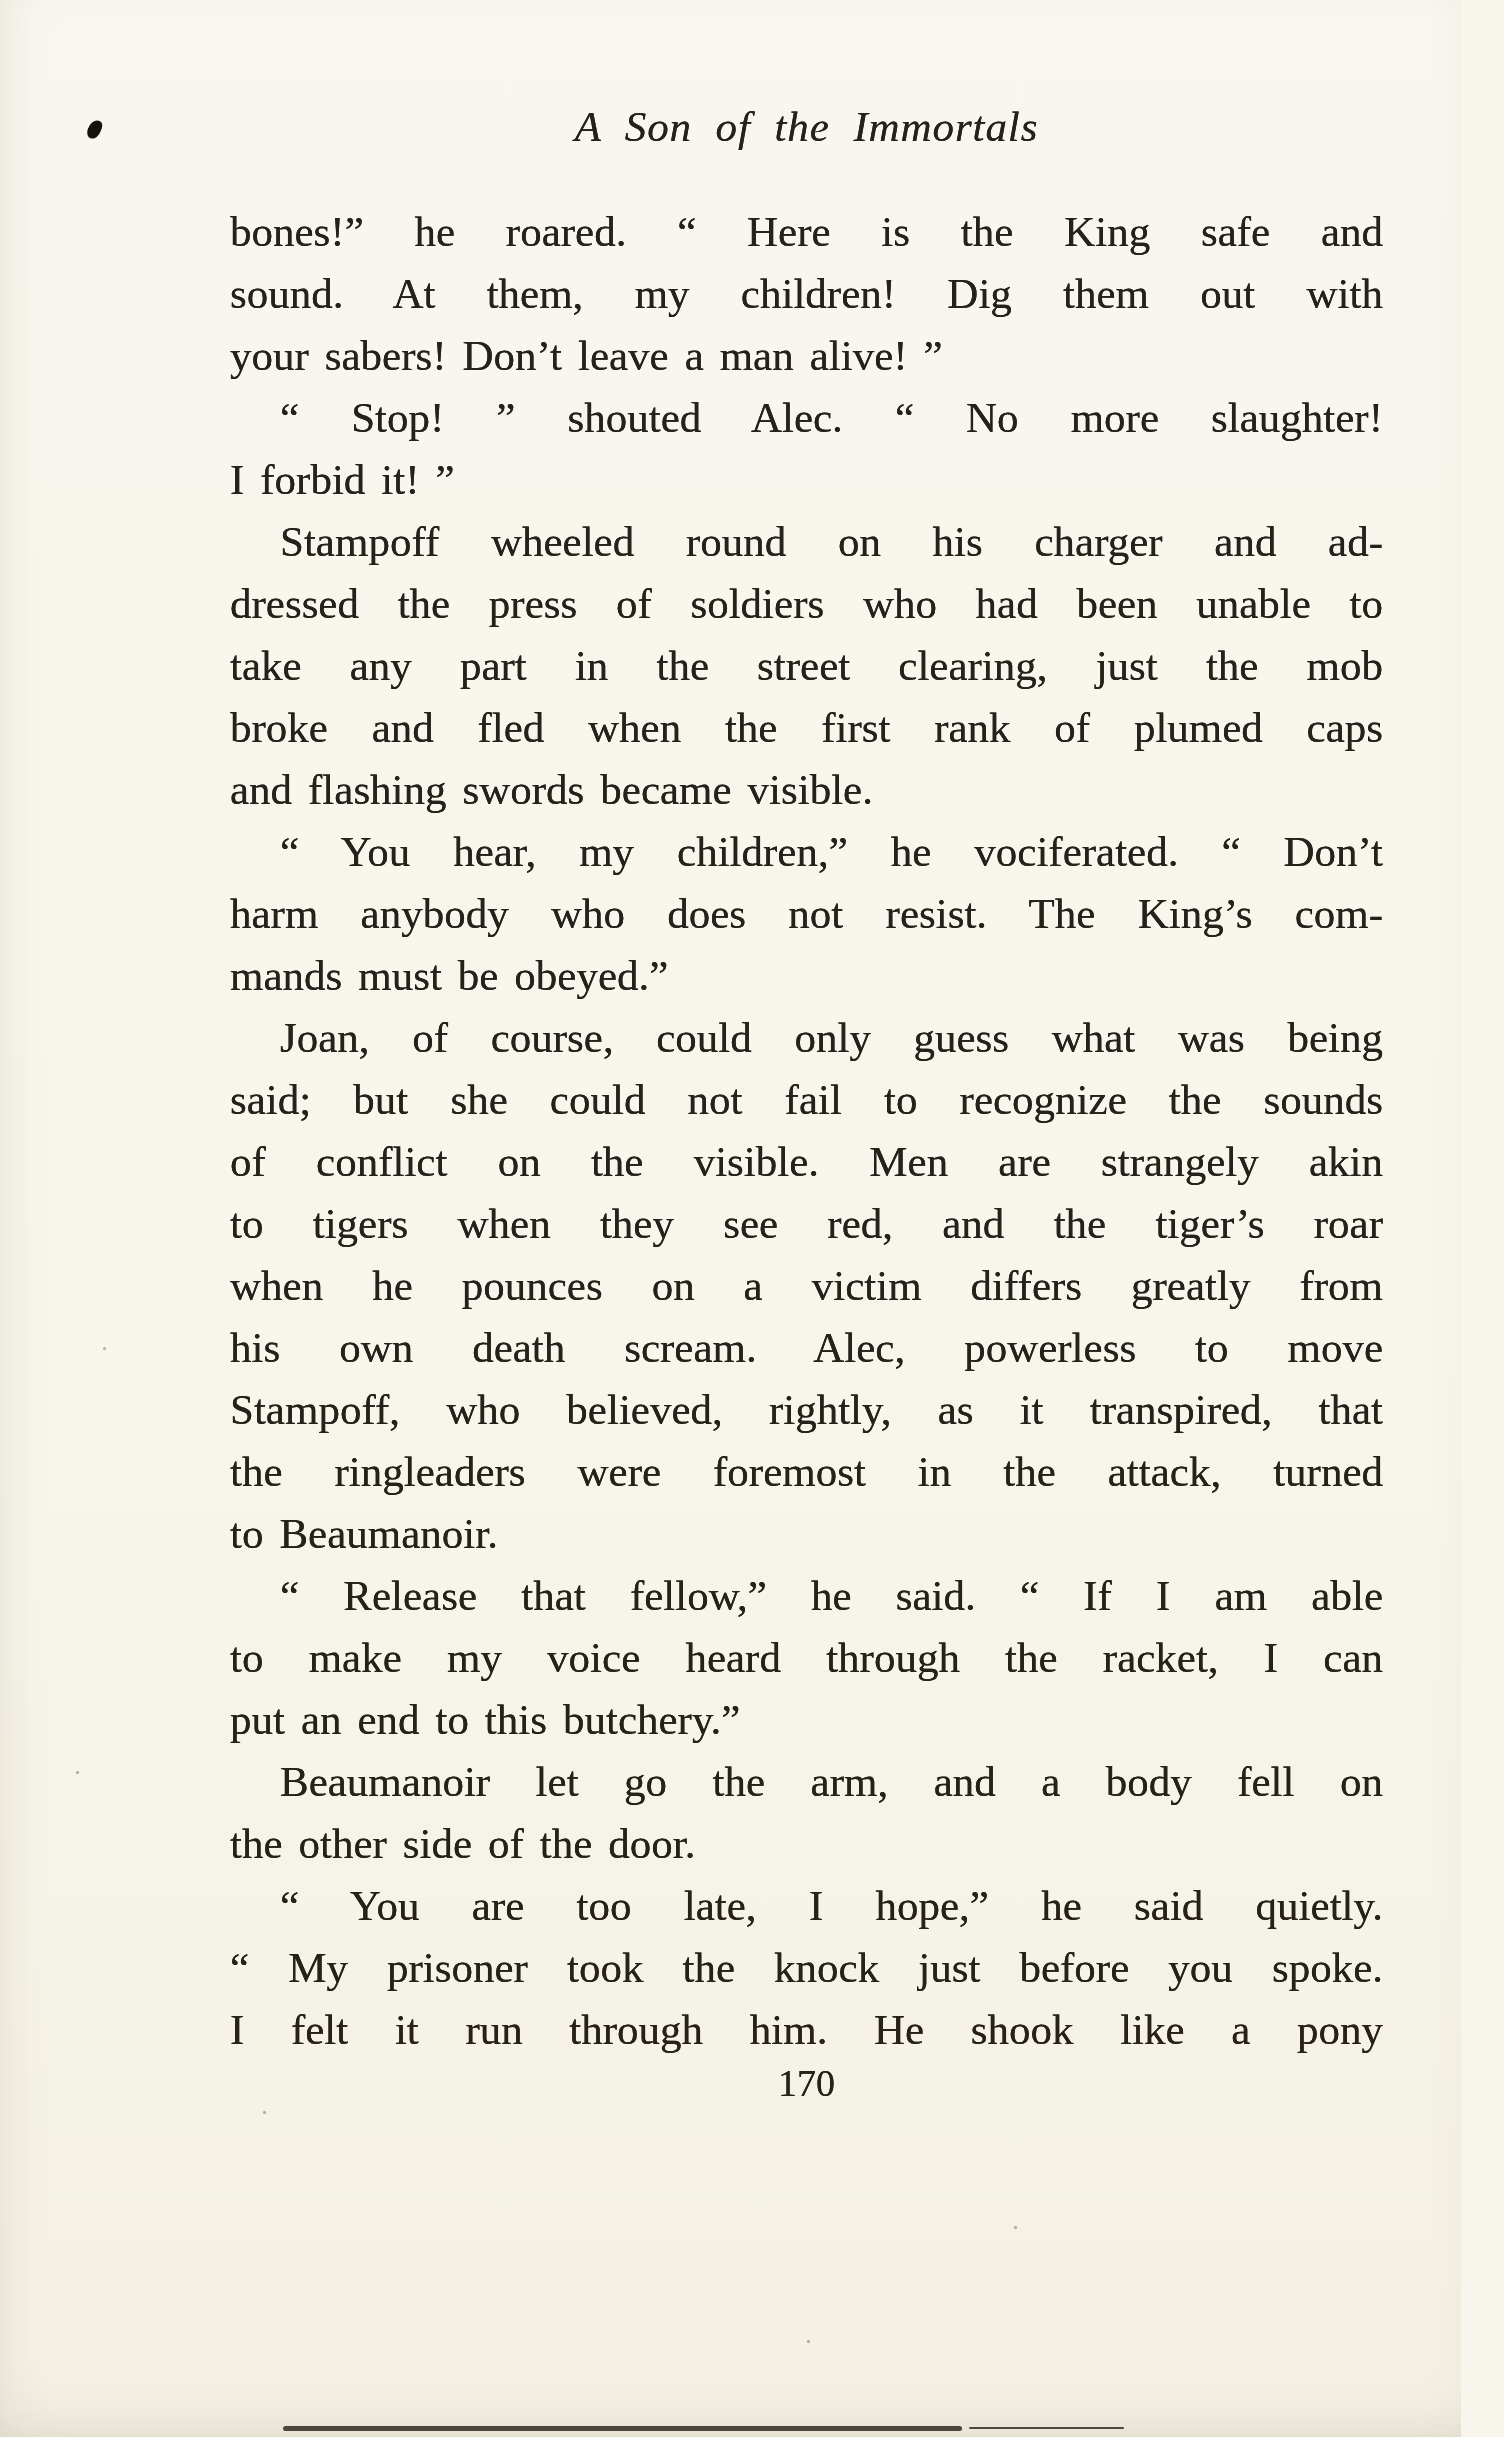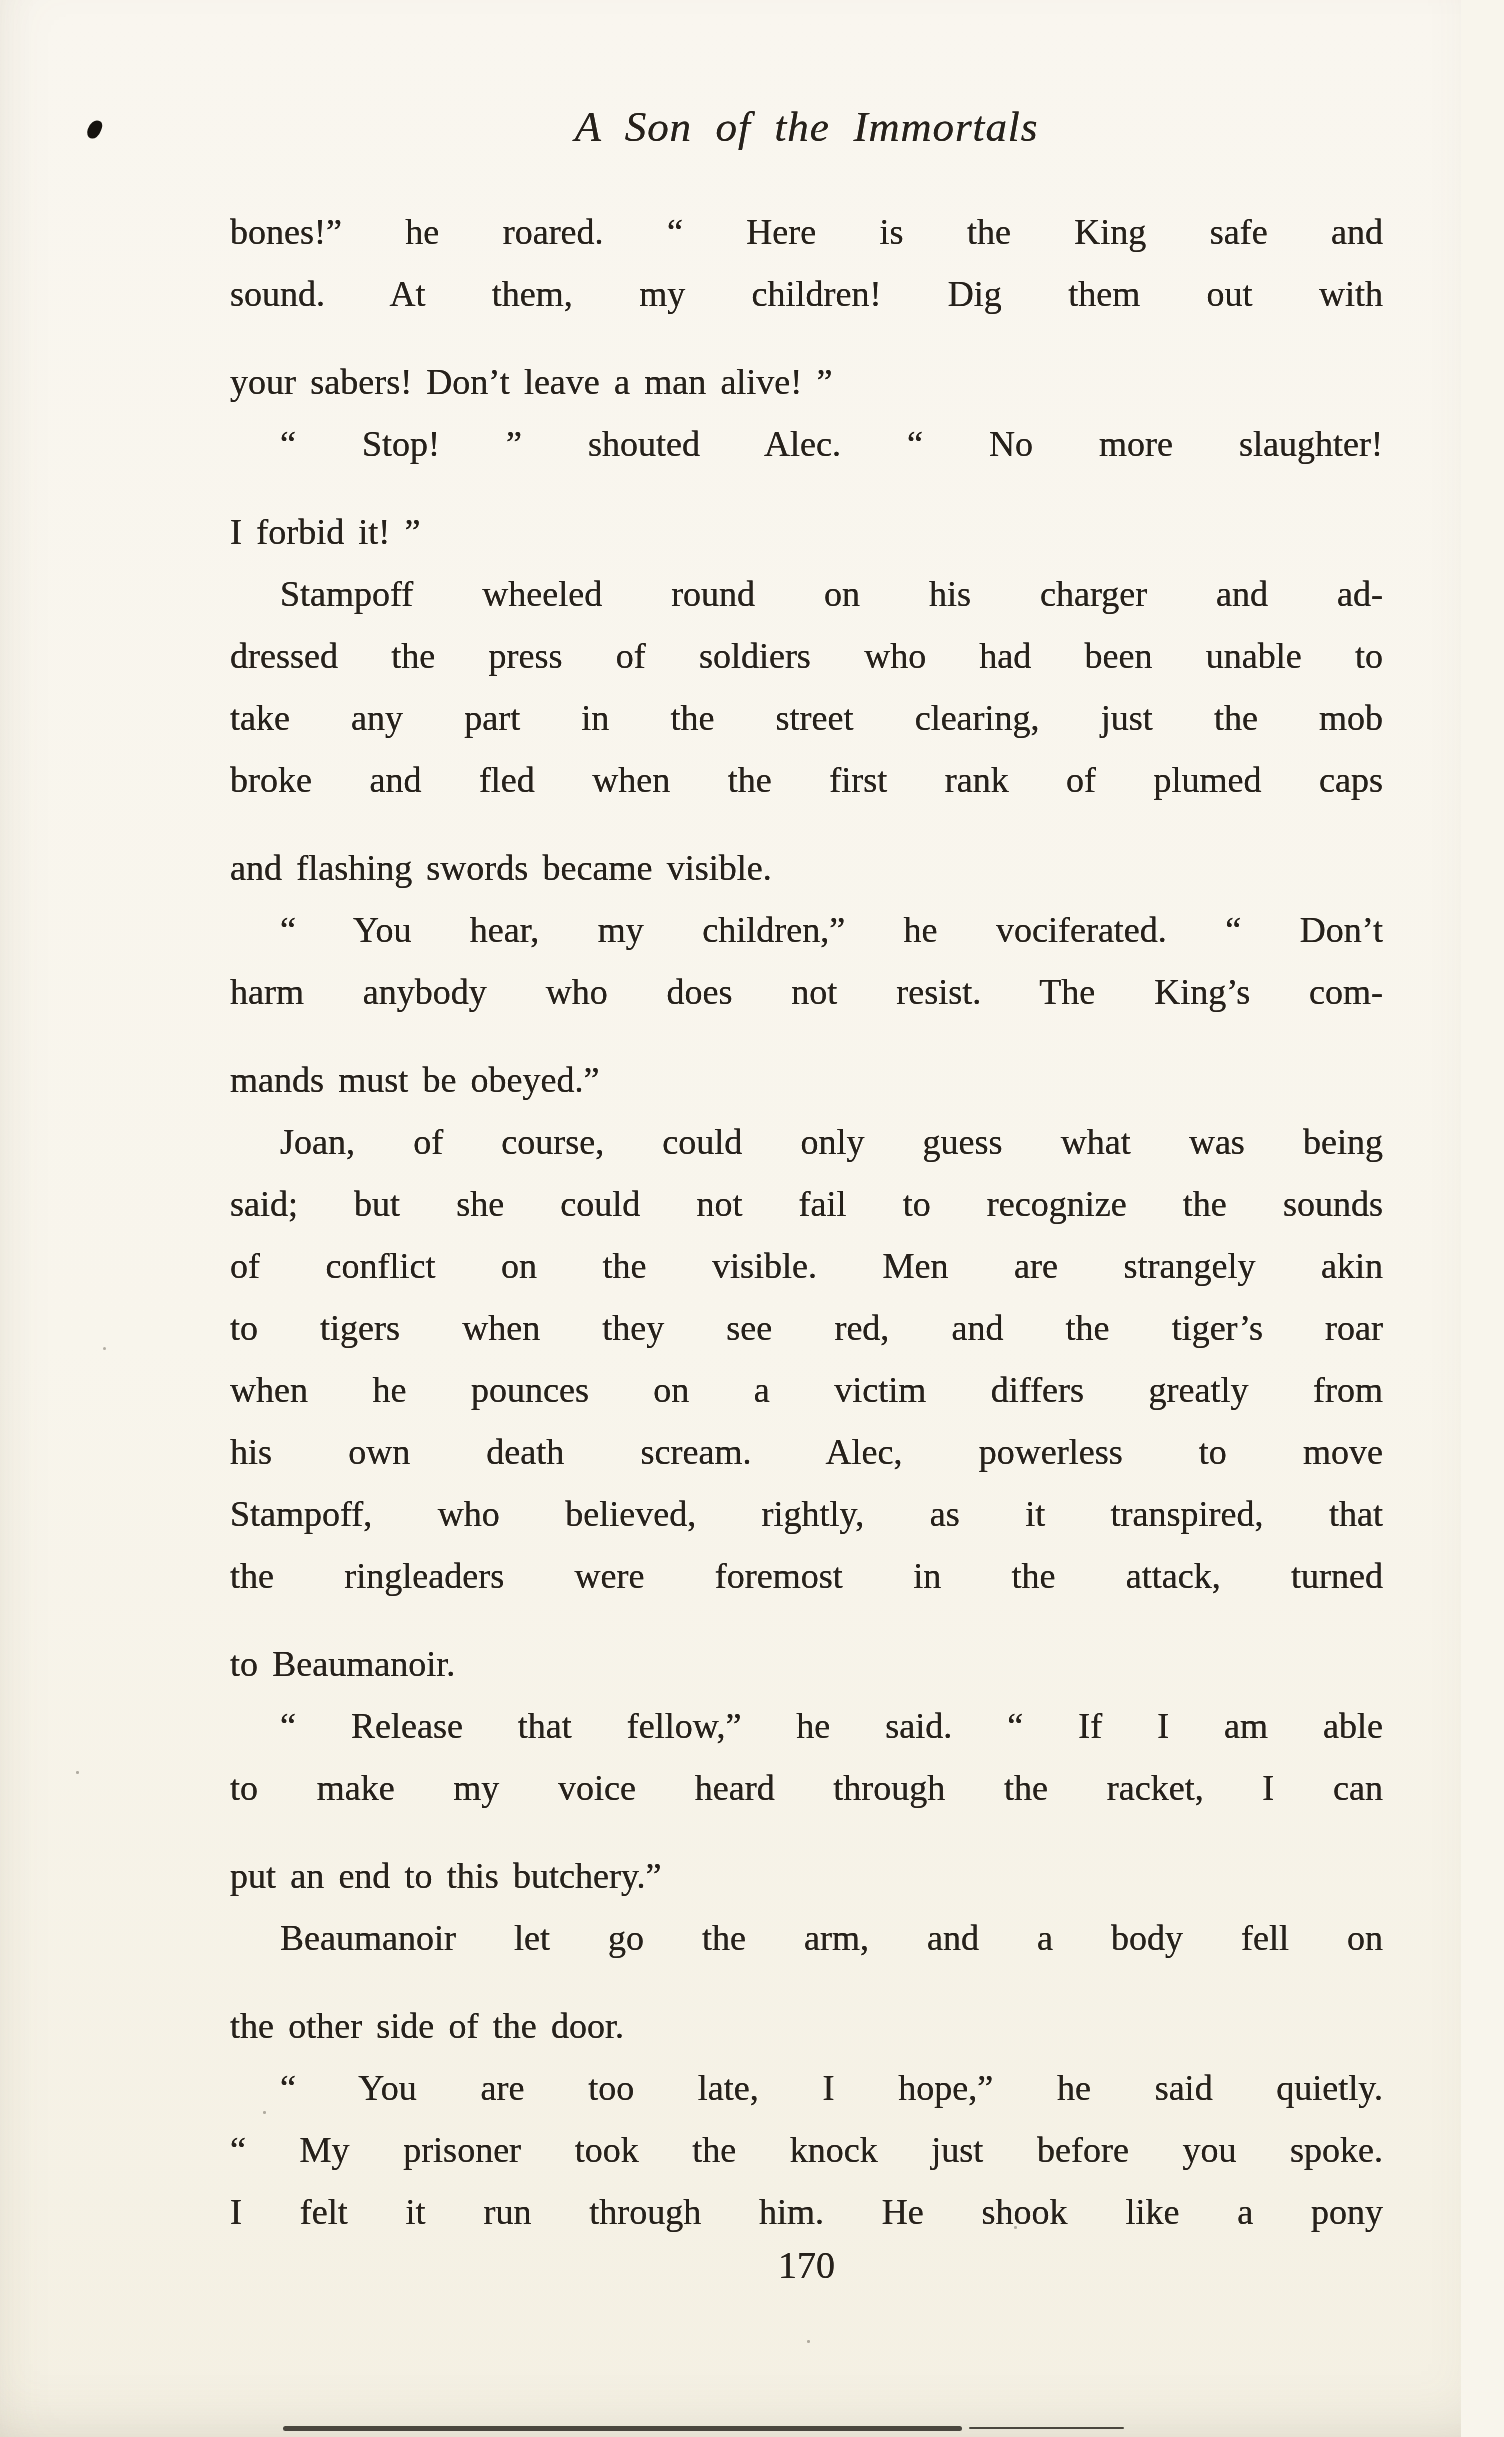--- a/index.html
+++ b/index.html
@@ -44,33 +44,33 @@
     position: absolute;
     left: 88px;
     top: 120px;
     width: 13px;
     height: 19px;
     background: #15120e;
     border-radius: 60% 30% 55% 40%;
     transform: rotate(18deg);
   }
   .text-block {
-    font-size: 36px;
+    font-size: 43px;
     line-height: 62px;
     word-spacing: 5.2px;
     text-shadow: 0 0 0.5px currentColor;
   }
   .para { margin: 0; }
   .line {
     display: block;
     text-align: justify;
     text-align-last: justify;
     white-space: normal;
   }
-  .line.last { text-align-last: left; margin-top: 26px; }
+  .line.last { text-align-last: left; }
   .line.indent { padding-left: 50px; }
   .folio {
     text-align: center;
     font-size: 38px;
     line-height: 45px;
     text-shadow: 0 0 0.5px currentColor;
   }
   .speck {
     position: absolute;
     background: #5c544a;

